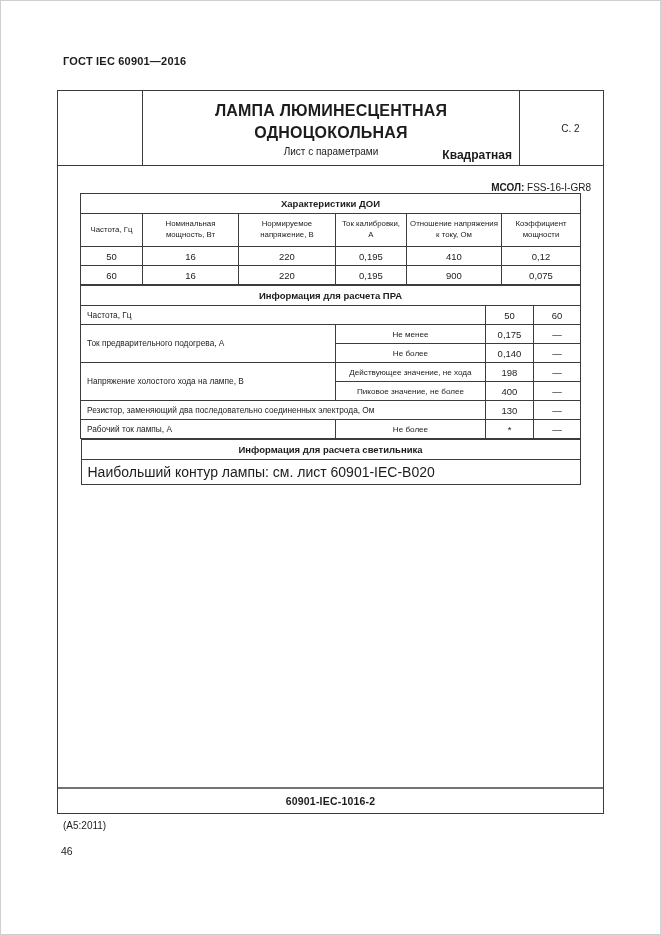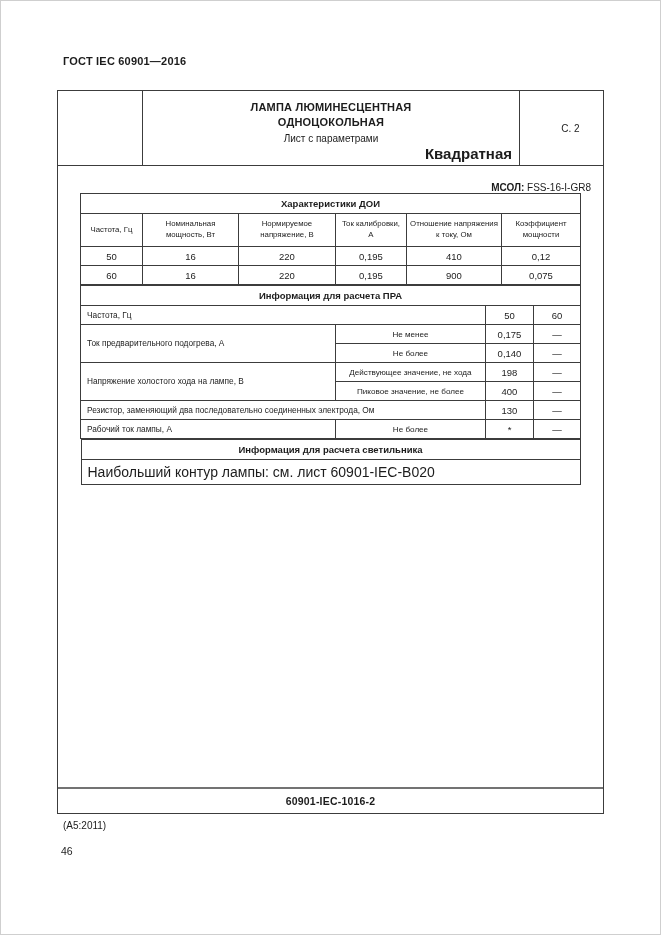--- a/index.html
+++ b/index.html
@@ -21,23 +21,23 @@
     border:1px solid #3c3c3c; background:#fff;
   }
 
   
   .card-header { display:flex; height:75px; border-bottom:1px solid #3c3c3c; }
   .hdr-left  { width:85px; border-right:1px solid #3c3c3c; }
   .hdr-center{ flex:1; position:relative; text-align:center; padding-top:9px; }
   .hdr-right { width:84px; border-left:1px solid #3c3c3c;
                display:flex; align-items:center; justify-content:center;
                font-size:10px;padding-left:18px; }
-  .title-line { font-size:11px; font-weight:bold; line-height:1.35; letter-spacing:.2px; }
+  .title-line { font-size:16px; font-weight:bold; line-height:1.35; letter-spacing:.2px; }
   .subtitle   { font-size:10px; margin-top:3px; }
-  .shape-label{ position:absolute; right:7px; bottom:3px; font-size:15px; font-weight:bold; }
+  .shape-label{ position:absolute; right:7px; bottom:3px; font-size:12px; font-weight:bold; }
 
   
   .cap-line { text-align:right; padding:16px 12px 0 0; font-size:10px; }
   .cap-line .b { font-weight:bold; }
 
   
   table.tbl { border-collapse:collapse; width:500px; margin:0 auto; table-layout:fixed; }
   table.tbl td { border:1px solid #3c3c3c; vertical-align:middle; background:#fff; }
   .tbl-title { text-align:center; font-weight:bold; font-size:9.5px; padding:4px 10px; }
 

